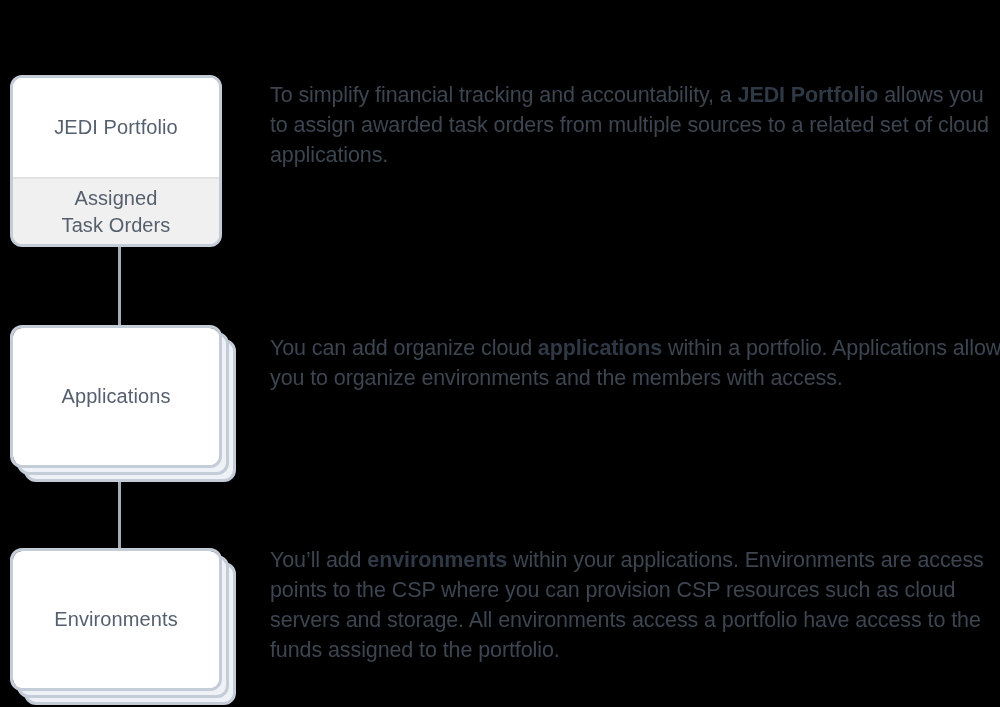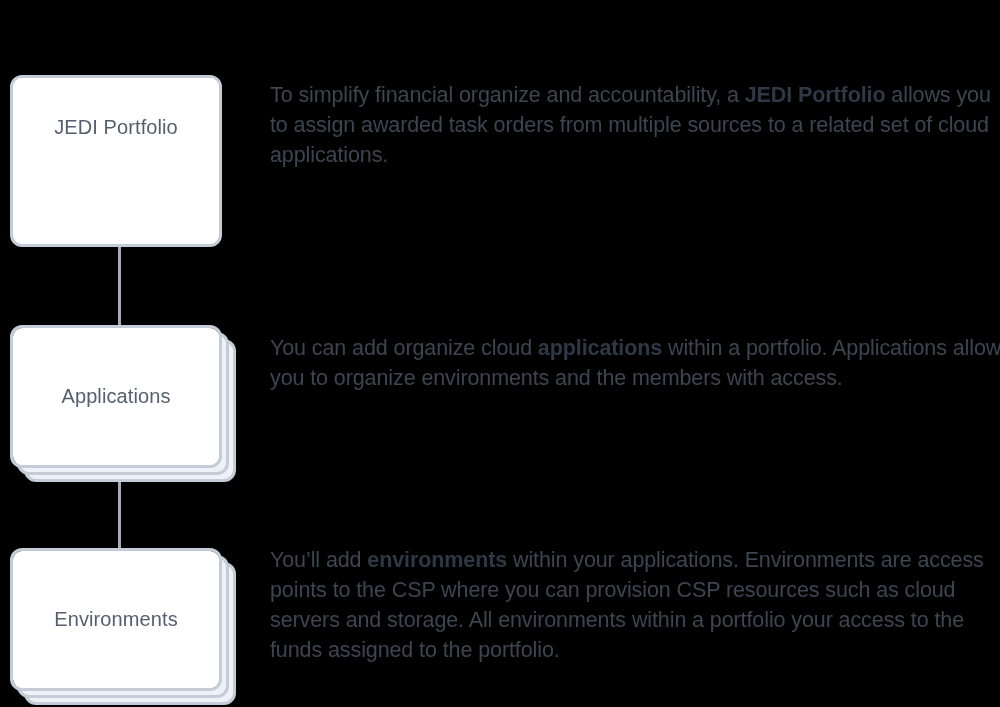--- a/index.html
+++ b/index.html
@@ -115,20 +115,26 @@
 
 <div id="diagram">
 
   <div class="connector c1"></div>
   <div class="connector c2"></div>
 
   <div class="node n1">
     <div class="stack">
       <div class="card">
         <div class="card-section primary">JEDI Portfolio</div>
+        <div class="card-section secondary">
+          <div>
+            <div>Assigned</div>
+            <div>Task Orders</div>
+          </div>
+        </div>
       </div>
     </div>
   </div>
 
   <div class="node n2">
     <div class="stack">
       <div class="card-shadow s2"></div>
       <div class="card-shadow s1"></div>
       <div class="card">
         <div class="card-section only">Applications</div>
@@ -139,17 +145,17 @@
   <div class="node n3">
     <div class="stack">
       <div class="card-shadow s2"></div>
       <div class="card-shadow s1"></div>
       <div class="card">
         <div class="card-section only">Environments</div>
       </div>
     </div>
   </div>
 
-  <div class="desc d1"><span>To simplify financial organize and accountability, a </span><b>JEDI Portfolio</b><span> allows you to assign awarded task orders from multiple sources to a related set of cloud applications.</span></div>
+  <div class="desc d1"><span>To simplify financial tracking and accountability, a </span><b>JEDI Portfolio</b><span> allows you to assign awarded task orders from multiple sources to a related set of cloud applications.</span></div>
   <div class="desc d2"><span>You can add organize cloud </span><b>applications</b><span> within a portfolio. Applications allow you to organize environments and the members with access.</span></div>
-  <div class="desc d3"><span>You’ll add </span><b>environments</b><span> within your applications. Environments are access points to the CSP where you can provision CSP resources such as cloud servers and storage. All environments within a portfolio your access to the funds assigned to the portfolio.</span></div>
+  <div class="desc d3"><span>You’ll add </span><b>environments</b><span> within your applications. Environments are access points to the CSP where you can provision CSP resources such as cloud servers and storage. All environments access a portfolio have access to the funds assigned to the portfolio.</span></div>
 
 </div>
 
 </body></html>

